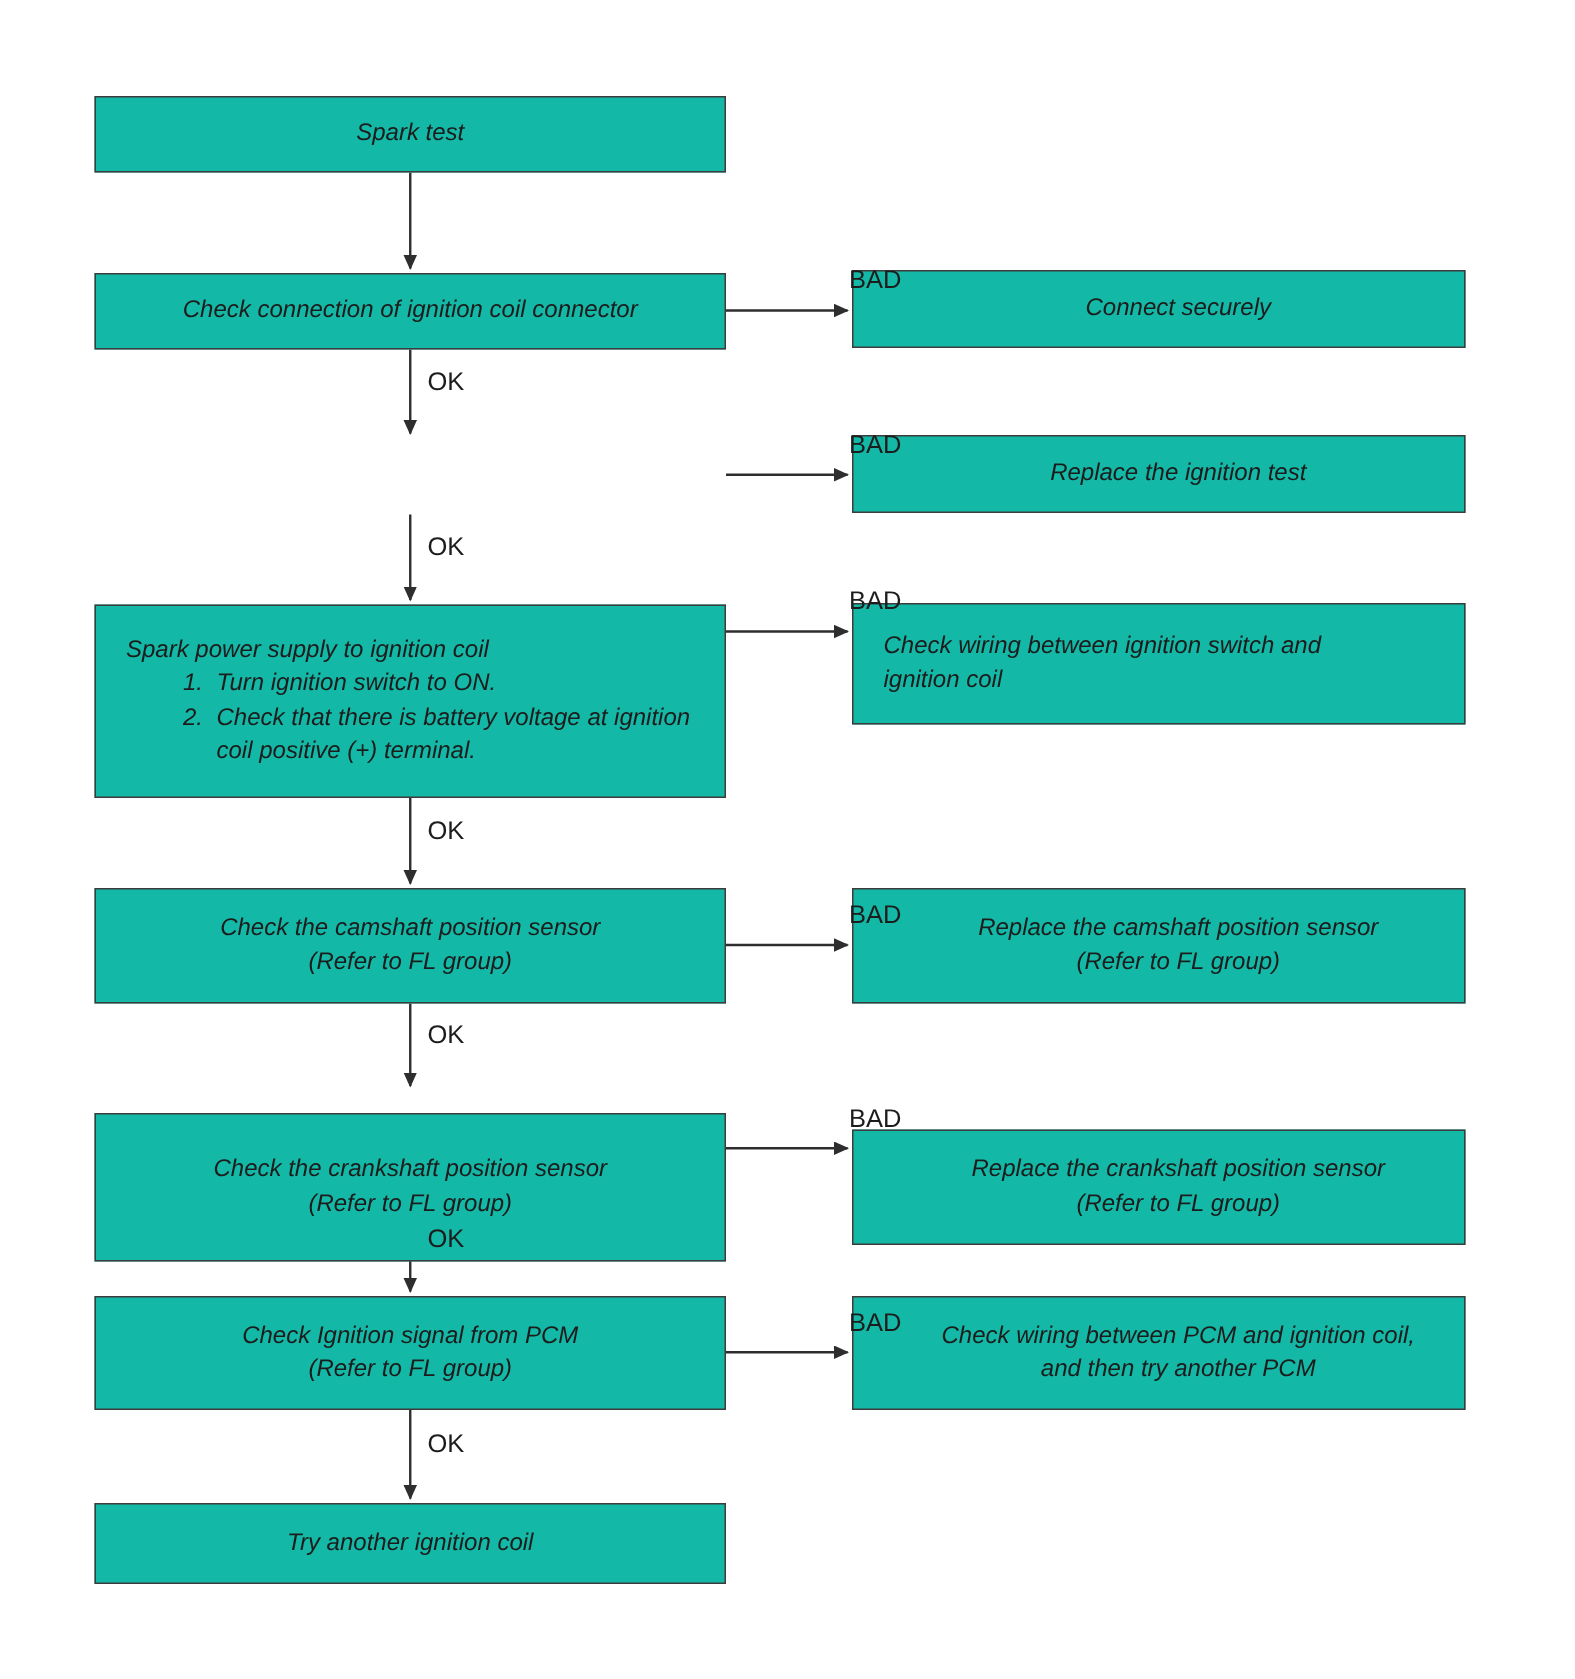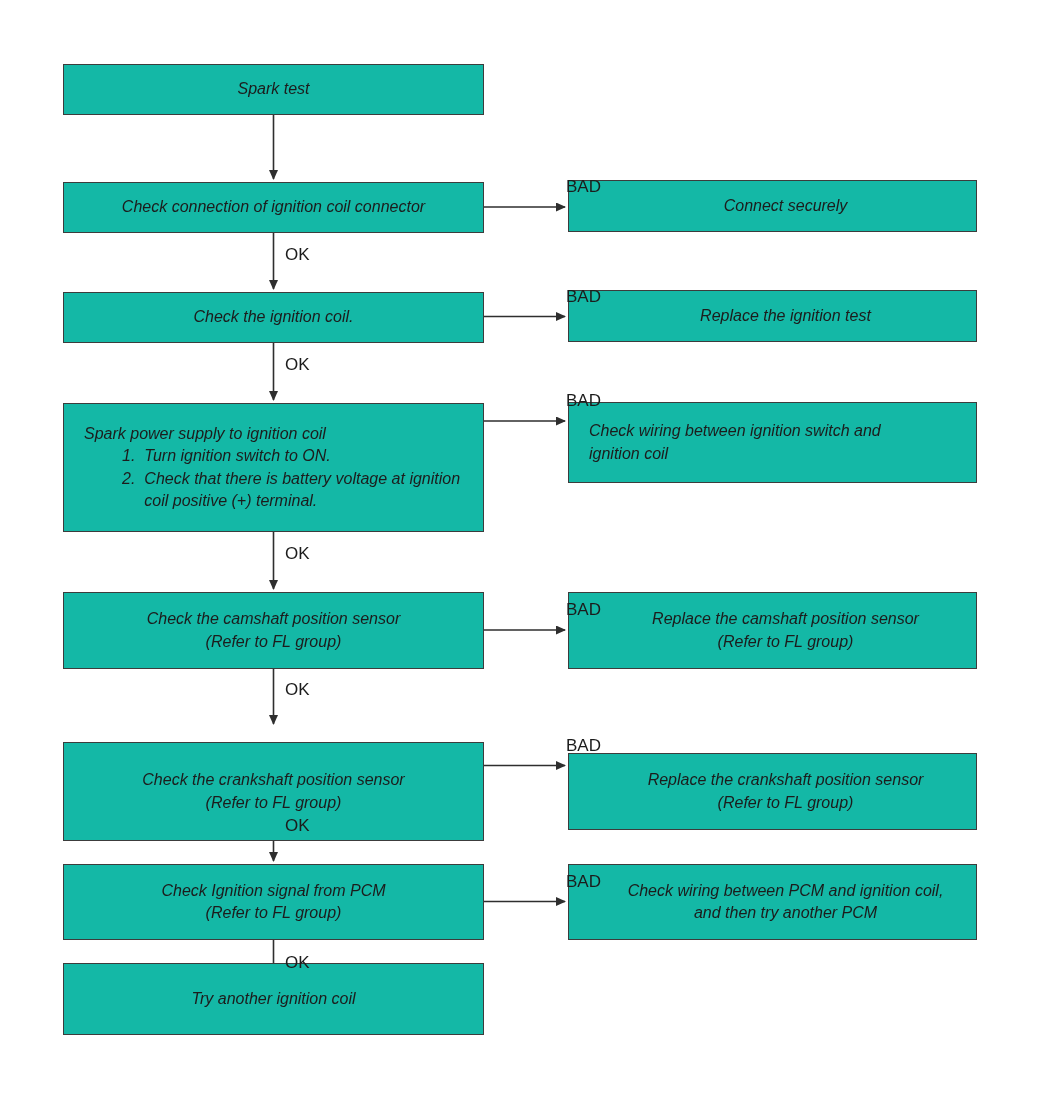--- a/index.html
+++ b/index.html
@@ -40,21 +40,21 @@
   
   .col-right { left: 568px; width: 409px; padding-left: 26px; }
 
   .b1 { top: 64px;   height: 51px; }
   .b2 { top: 182px;  height: 51px; }
   .b3 { top: 292px;  height: 51px; }
   .b4 { top: 403px;  height: 129px; align-items: stretch; text-align: left; padding: 8px 12px 8px 20px; }
   .b5 { top: 592px;  height: 77px; }
   .b6 { top: 742px;  height: 99px; }
   .b7 { top: 864px;  height: 76px; }
-  .b8 { top: 963px; height: 72px; }
+  .b8 { top: 1002px; height: 54px; }
 
   .r1 { top: 180px;  height: 52px; }
   .r2 { top: 290px;  height: 52px; }
   .r3 { top: 402px;  height: 81px; align-items: flex-start; text-align: right; padding: 8px 12px 8px 20px; }
   .r4 { top: 592px;  height: 77px; }
   .r5 { top: 727px;  height: 77px; margin-top: 26px; }
   .r6 { top: 864px;  height: 76px; }
 
   .ps-step { display: flex; gap: 9px; margin-left: 38px; }
   .ps-step .num { flex: 0 0 auto; }
@@ -103,23 +103,20 @@
   </svg>
 
   <div class="node col-left b1">
     <span>Spark test</span>
   </div>
 
   <div class="node col-left b2">
     <span>Check connection of ignition coil connector</span>
   </div>
 
-  <div class="node col-left b3">
-    <span>Check the ignition coil.</span>
-  </div>
 
   <div class="node col-left b4">
     <div>Spark power supply to ignition coil</div>
     <div class="ps-step">
       <span class="num">1.</span>
       <span class="txt">Turn ignition switch to ON.</span>
     </div>
     <div class="ps-step">
       <span class="num">2.</span>
       <span class="txt">Check that there is battery voltage at ignition coil positive (+) terminal.</span>

